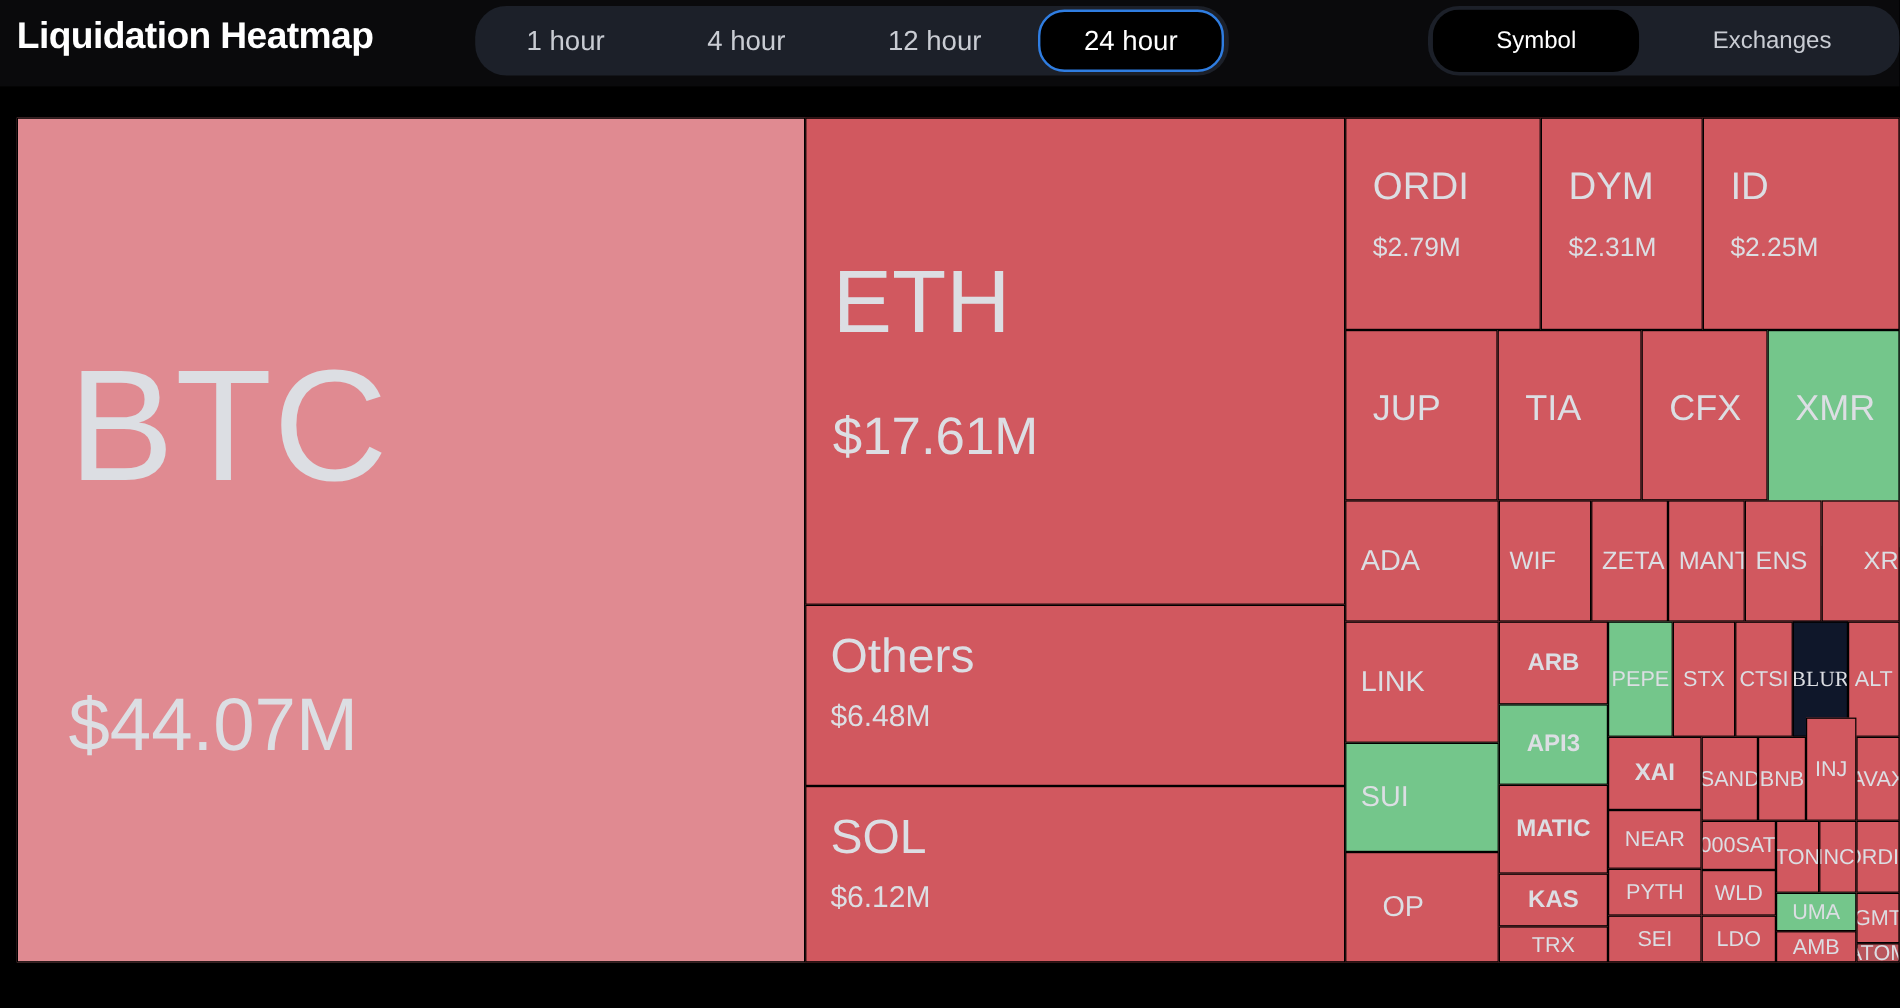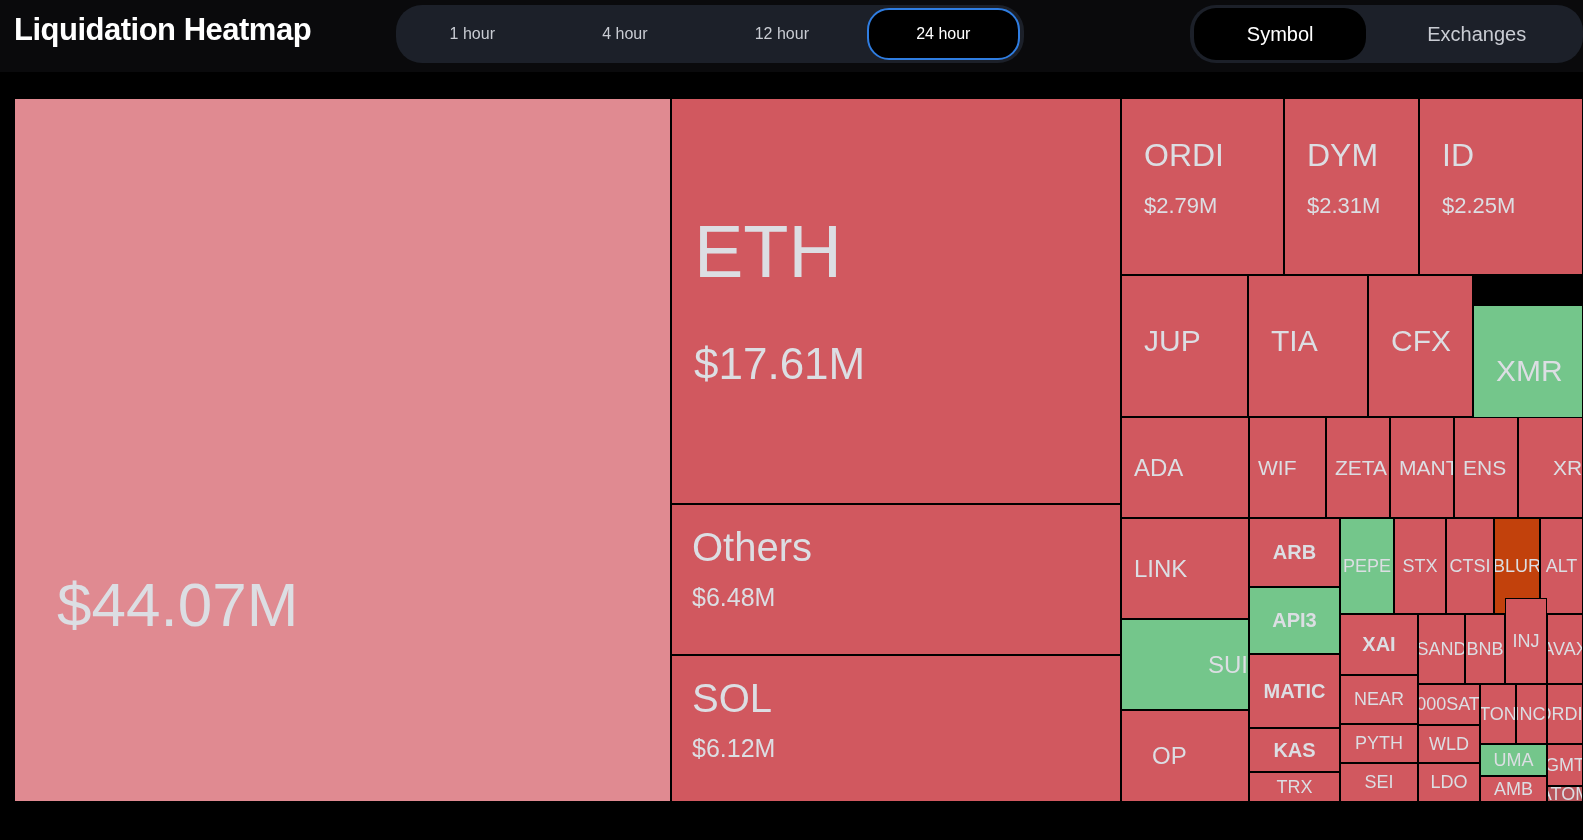--- a/index.html
+++ b/index.html
@@ -23,21 +23,21 @@
   }
   .seg-group {
     position: absolute; display: flex; align-items: center;
     background: #1c2029; border-radius: 26px; height: 58px;
   }
   #range-group { left: 396px; top: 5px; width: 628px; }
   #mode-group  { left: 1190px; top: 5px; width: 393px; }
   .seg-btn {
     flex: 1 1 auto; height: 52px; margin: 3px 4px;
     display: flex; align-items: center; justify-content: center;
-    font-size: 16px; color: #c9ccd3; border-radius: 22px;
+    font-size: 23px; color: #c9ccd3; border-radius: 22px;
     background: transparent; border: 2px solid transparent;
     white-space: nowrap; cursor: pointer;
   }
   .seg-btn.active {
     background: #000000; color: #ffffff;
   }
   .seg-btn.focused {
     border-color: #2f7de1;
   }
   #mode-group .seg-btn { font-size: 20px; }
@@ -104,20 +104,21 @@
 
     <div class="seg-group" id="mode-group">
         <div class="seg-btn active">Symbol</div>
         <div class="seg-btn">Exchanges</div>
       </div>
 
   </div>
 
   <div id="treemap">
       <div class="tile xl" style="left: 0px; top: 0px; width: 657px; height: 704px; background: rgb(224, 138, 145);">
+        <span class="sym">BTC</span>
         <span class="val">$44.07M</span>
       </div>
       <div class="tile lg" style="left: 657px; top: 0px; width: 450px; height: 406px; background: rgb(209, 88, 95);">
         <span class="sym">ETH</span>
         <span class="val">$17.61M</span>
       </div>
       <div class="tile md" style="left: 657px; top: 406px; width: 450px; height: 151px; background: rgb(209, 88, 95);">
         <span class="sym">Others</span>
         <span class="val">$6.48M</span>
       </div>
@@ -139,21 +140,21 @@
       </div>
       <div class="tile t1" style="left: 1107px; top: 177px; width: 127px; height: 142px; background: rgb(209, 88, 95);">
         <span class="sym">JUP</span>
       </div>
       <div class="tile t1" style="left: 1234px; top: 177px; width: 120px; height: 142px; background: rgb(209, 88, 95);">
         <span class="sym">TIA</span>
       </div>
       <div class="tile t1" style="left: 1354px; top: 177px; width: 105px; height: 142px; background: rgb(209, 88, 95);">
         <span class="sym">CFX</span>
       </div>
-      <div class="tile t1" style="left: 1459px; top: 177px; width: 110px; height: 181px; background: rgb(116, 198, 139); margin-top: 30px;">
+      <div class="tile t1" style="left: 1459px; top: 177px; width: 110px; height: 181px; background: rgb(116, 198, 139);">
         <span class="sym">XMR</span>
       </div>
       <div class="tile t2" style="left: 1107px; top: 319px; width: 128px; height: 101px; background: rgb(209, 88, 95);">
         <span class="sym">ADA</span>
       </div>
       <div class="tile t3" style="left: 1235px; top: 319px; width: 77px; height: 101px; background: rgb(209, 88, 95);">
         <span class="sym">WIF</span>
       </div>
       <div class="tile t3" style="left: 1312px; top: 319px; width: 64px; height: 101px; background: rgb(209, 88, 95);">
         <span class="sym">ZETA</span>
@@ -163,21 +164,21 @@
       </div>
       <div class="tile t3" style="left: 1440px; top: 319px; width: 64px; height: 101px; background: rgb(209, 88, 95);">
         <span class="sym">ENS</span>
       </div>
       <div class="tile t3" style="left: 1504px; top: 319px; width: 65px; height: 101px; background: rgb(209, 88, 95); padding-left: 26px;">
         <span class="sym">XRP</span>
       </div>
       <div class="tile t2" style="left: 1107px; top: 420px; width: 128px; height: 101px; background: rgb(209, 88, 95);">
         <span class="sym">LINK</span>
       </div>
-      <div class="tile t2" style="left: 1107px; top: 521px; width: 128px; height: 91px; background: rgb(116, 198, 139); justify-content: flex-end;">
+      <div class="tile t2" style="left: 1107px; top: 521px; width: 128px; height: 91px; background: rgb(116, 198, 139);">
         <span class="sym">SUI</span>
       </div>
       <div class="tile t2" style="left: 1107px; top: 612px; width: 128px; height: 92px; background: rgb(209, 88, 95); padding-left: 18px;">
         <span class="sym">OP</span>
       </div>
       <div class="tile t4" style="left: 1235px; top: 420px; width: 91px; height: 69px; background: rgb(209, 88, 95);">
         <span class="sym">ARB</span>
       </div>
       <div class="tile t4" style="left: 1235px; top: 489px; width: 91px; height: 67px; background: rgb(116, 198, 139);">
         <span class="sym">API3</span>
@@ -205,21 +206,21 @@
       </div>
       <div class="tile t5" style="left: 1326px; top: 665px; width: 78px; height: 39px; background: rgb(209, 88, 95);">
         <span class="sym">SEI</span>
       </div>
       <div class="tile t5" style="left: 1380px; top: 420px; width: 52px; height: 96px; background: rgb(209, 88, 95);">
         <span class="sym">STX</span>
       </div>
       <div class="tile t5" style="left: 1432px; top: 420px; width: 48px; height: 96px; background: rgb(209, 88, 95);">
         <span class="sym">CTSI</span>
       </div>
-      <div class="tile t5" style="left: 1480px; top: 420px; width: 46px; height: 96px; background: #c2410c;">
+      <div class="tile t5" style="left: 1480px; top: 420px; width: 46px; height: 96px; background: #0f172a; font-family: Liberation Serif, serif;">
         <span class="sym">BLUR</span>
       </div>
       <div class="tile t5" style="left: 1526px; top: 420px; width: 43px; height: 96px; background: rgb(209, 88, 95);">
         <span class="sym">ALT</span>
       </div>
       <div class="tile t5" style="left: 1404px; top: 516px; width: 47px; height: 70px; background: rgb(209, 88, 95);">
         <span class="sym">SAND</span>
       </div>
       <div class="tile t5" style="left: 1451px; top: 516px; width: 40px; height: 70px; background: rgb(209, 88, 95);">
         <span class="sym">BNB</span>

